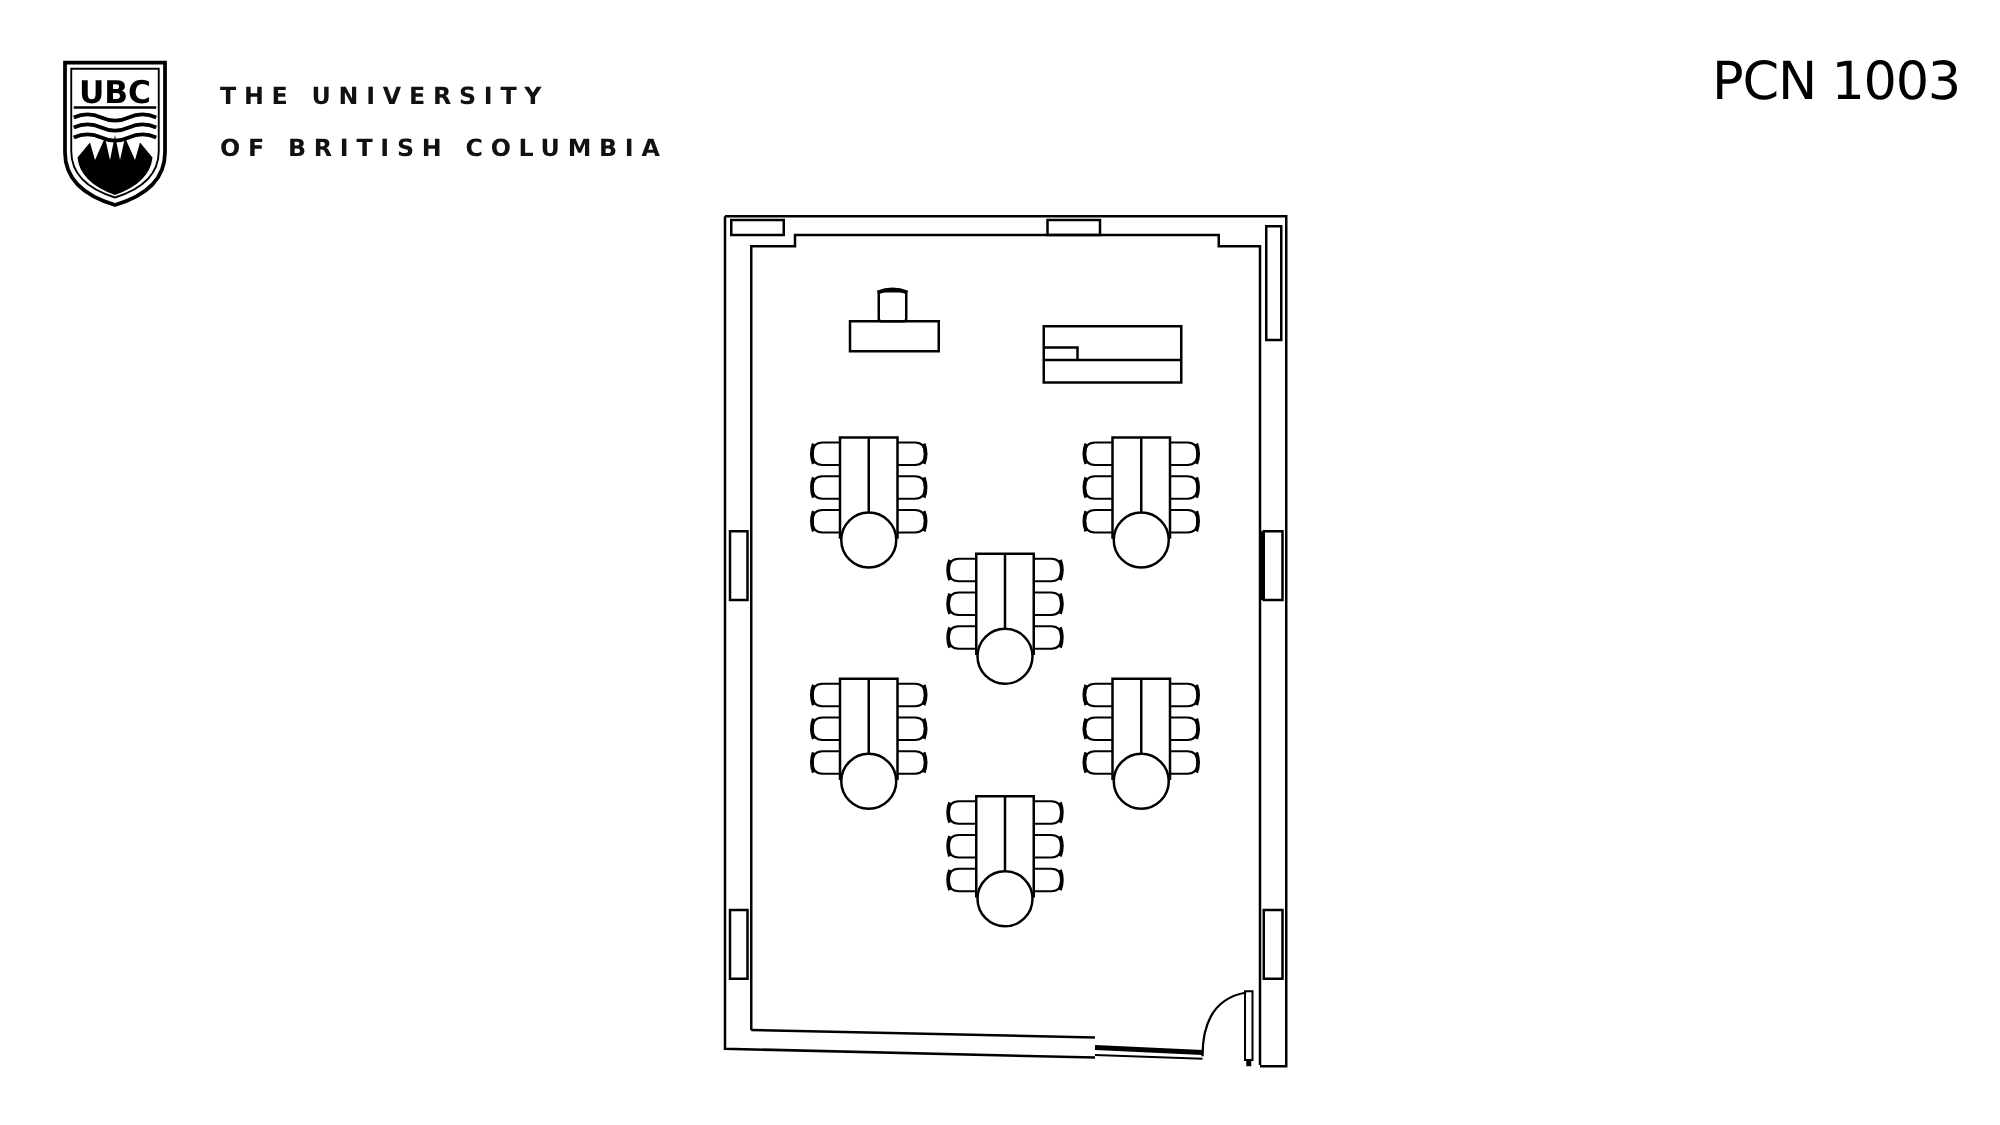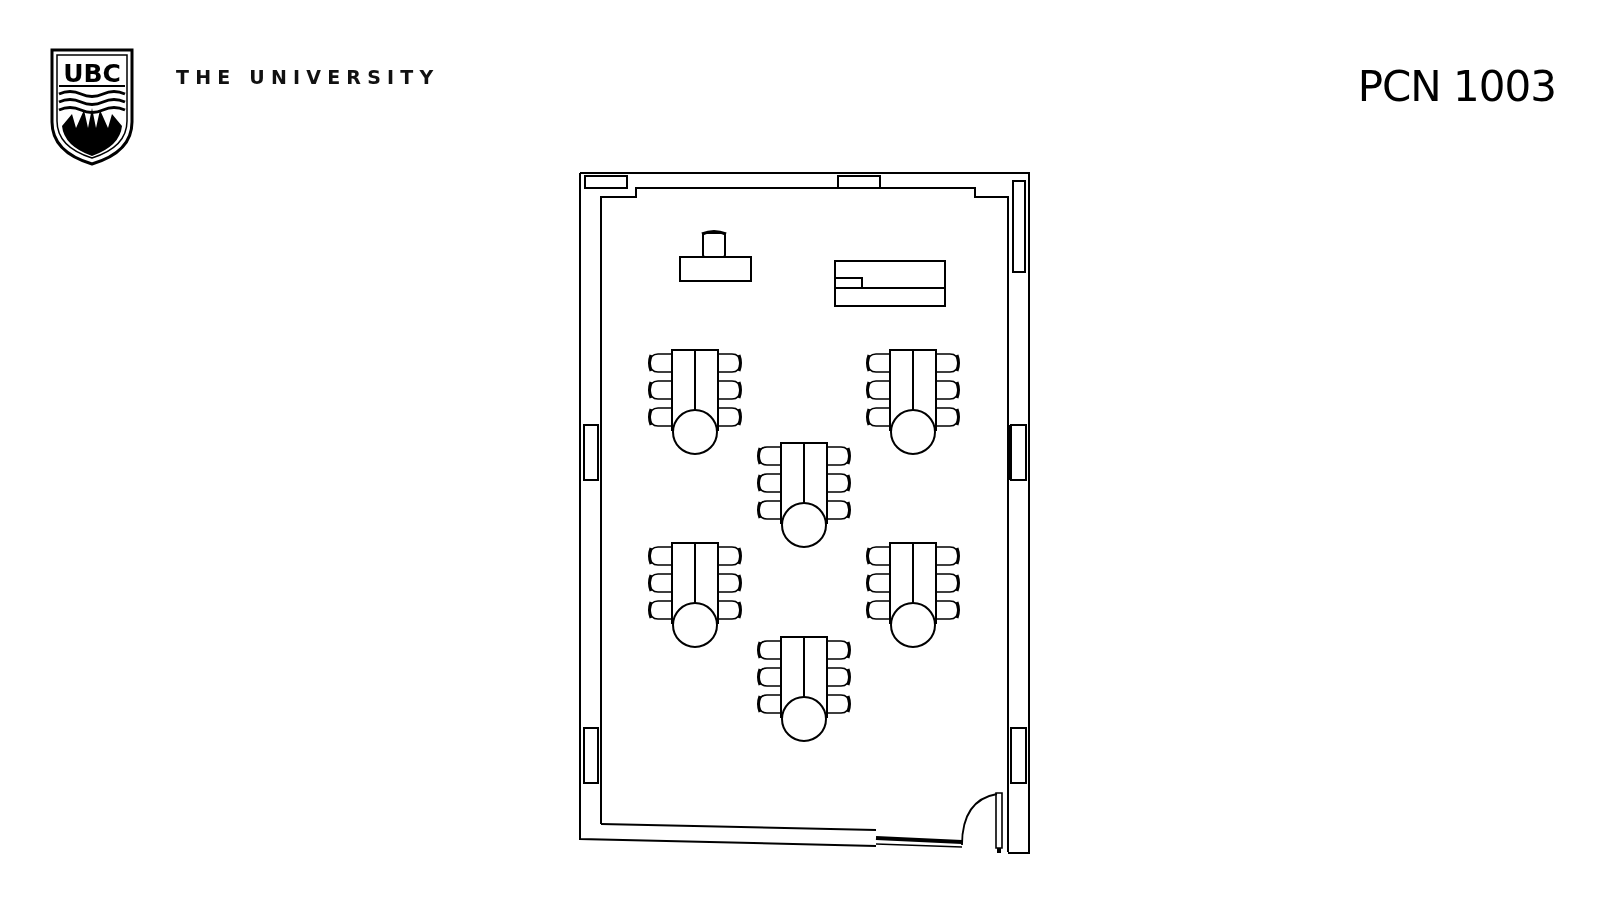--- a/index.html
+++ b/index.html
@@ -1,39 +1,40 @@
 <!DOCTYPE html>
 <html><head>
   <meta charset="utf-8">
   <style>
     html, body { margin: 0; padding: 0; background: #ffffff; }
     body { width: 1600px; height: 900px; position: relative; overflow: hidden; font-family: "DejaVu Sans", sans-serif; color: #000; }
     .logo { position: absolute; left: 50px; top: 48px; width: 84px; height: 118px; }
     .wordmark { position: absolute; left: 176px; top: 56px; font-family: "DejaVu Sans", sans-serif; font-weight: bold; font-size: 19px; letter-spacing: 6.2px; line-height: 42px; color: #111; }
     .wordmark div { white-space: nowrap; }
-    .room-code { position: absolute; right: 44px; top: 40px; font-family: "DejaVu Sans", sans-serif; font-size: 42px; letter-spacing: -1px; color: #000; margin-top: 22px; }
+    .room-code { position: absolute; right: 32px; top: 40px; font-family: "DejaVu Sans", sans-serif; font-size: 42px; letter-spacing: -1px; color: #000; }
     .plan { position: absolute; left: 0; top: 0; width: 1600px; height: 900px; }
     .plan * { vector-effect: non-scaling-stroke; }
   </style>
 </head>
 <body>
 
 <svg class="logo" viewBox="0 0 84 118">
   <path d="M2 2 H82 V74 Q82 104 42 116 Q2 104 2 74 Z" fill="#fff" stroke="#000" stroke-width="3"></path>
   <path d="M7 7 H77 V73 Q77 99 42 110 Q7 99 7 73 Z" fill="#fff" stroke="#000" stroke-width="1.5"></path>
   <text x="42" y="34" text-anchor="middle" font-family="DejaVu Sans, sans-serif" font-weight="bold" font-size="25" fill="#000">UBC</text>
   <line x1="9" y1="38" x2="75" y2="38" stroke="#000" stroke-width="2"></line>
   <path d="M9 46 Q20 41 31 46 T53 46 T75 46" fill="none" stroke="#000" stroke-width="3"></path>
   <path d="M9 54 Q20 49 31 54 T53 54 T75 54" fill="none" stroke="#000" stroke-width="3"></path>
   <path d="M9 62 Q20 57 31 62 T53 62 T75 62" fill="none" stroke="#000" stroke-width="3"></path>
   <path d="M12 78 L22 66 L26 80 L34 62 L38 80 L42 60 L46 80 L50 62 L58 80 L62 66 L72 78 Q70 98 42 108 Q14 98 12 78 Z" fill="#000"></path>
 </svg>
 
 <div class="wordmark">
   <div>THE UNIVERSITY</div>
+  <div>OF BRITISH COLUMBIA</div>
 </div>
 
 <div class="room-code">PCN 1003</div>
 
 <svg class="plan" viewBox="0 0 1600 900" fill="none" stroke="#000" stroke-width="2">
   <defs>
     <g id="chairL">
       <path d="M10 0 H24 M10 18 H24 M10 0 Q2 0 2 9 Q2 18 10 18" stroke-width="1.6"></path>
       <path d="M3 1 Q0 9 3 17" stroke-width="3"></path>
     </g>

